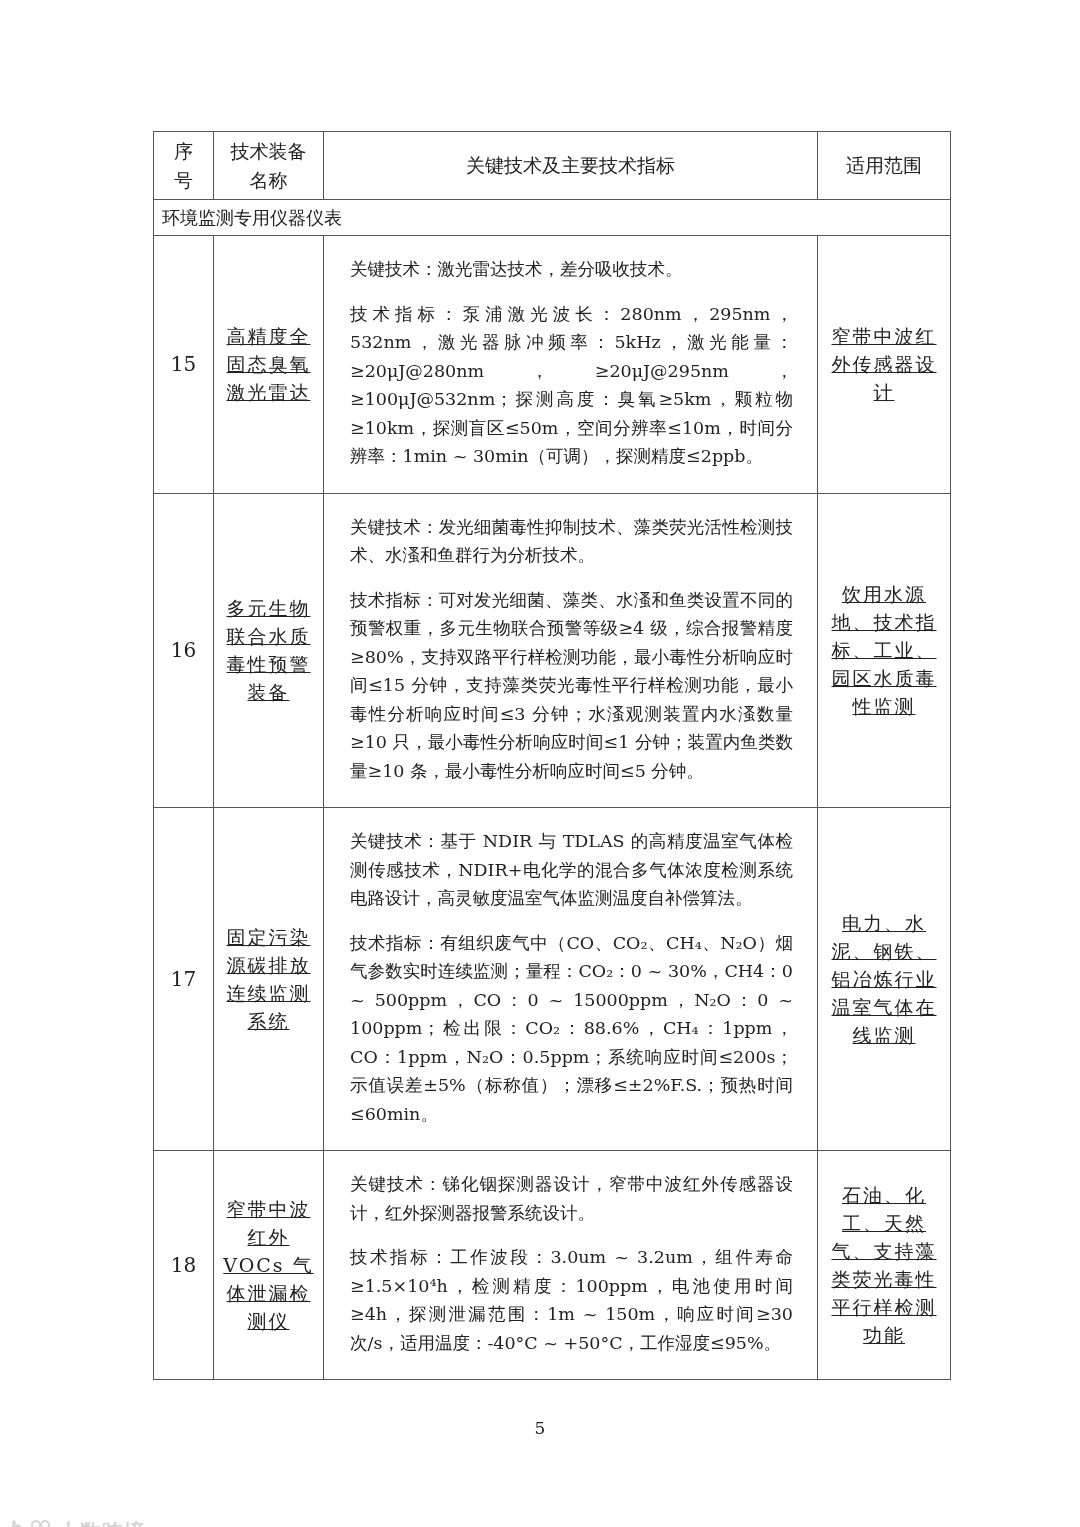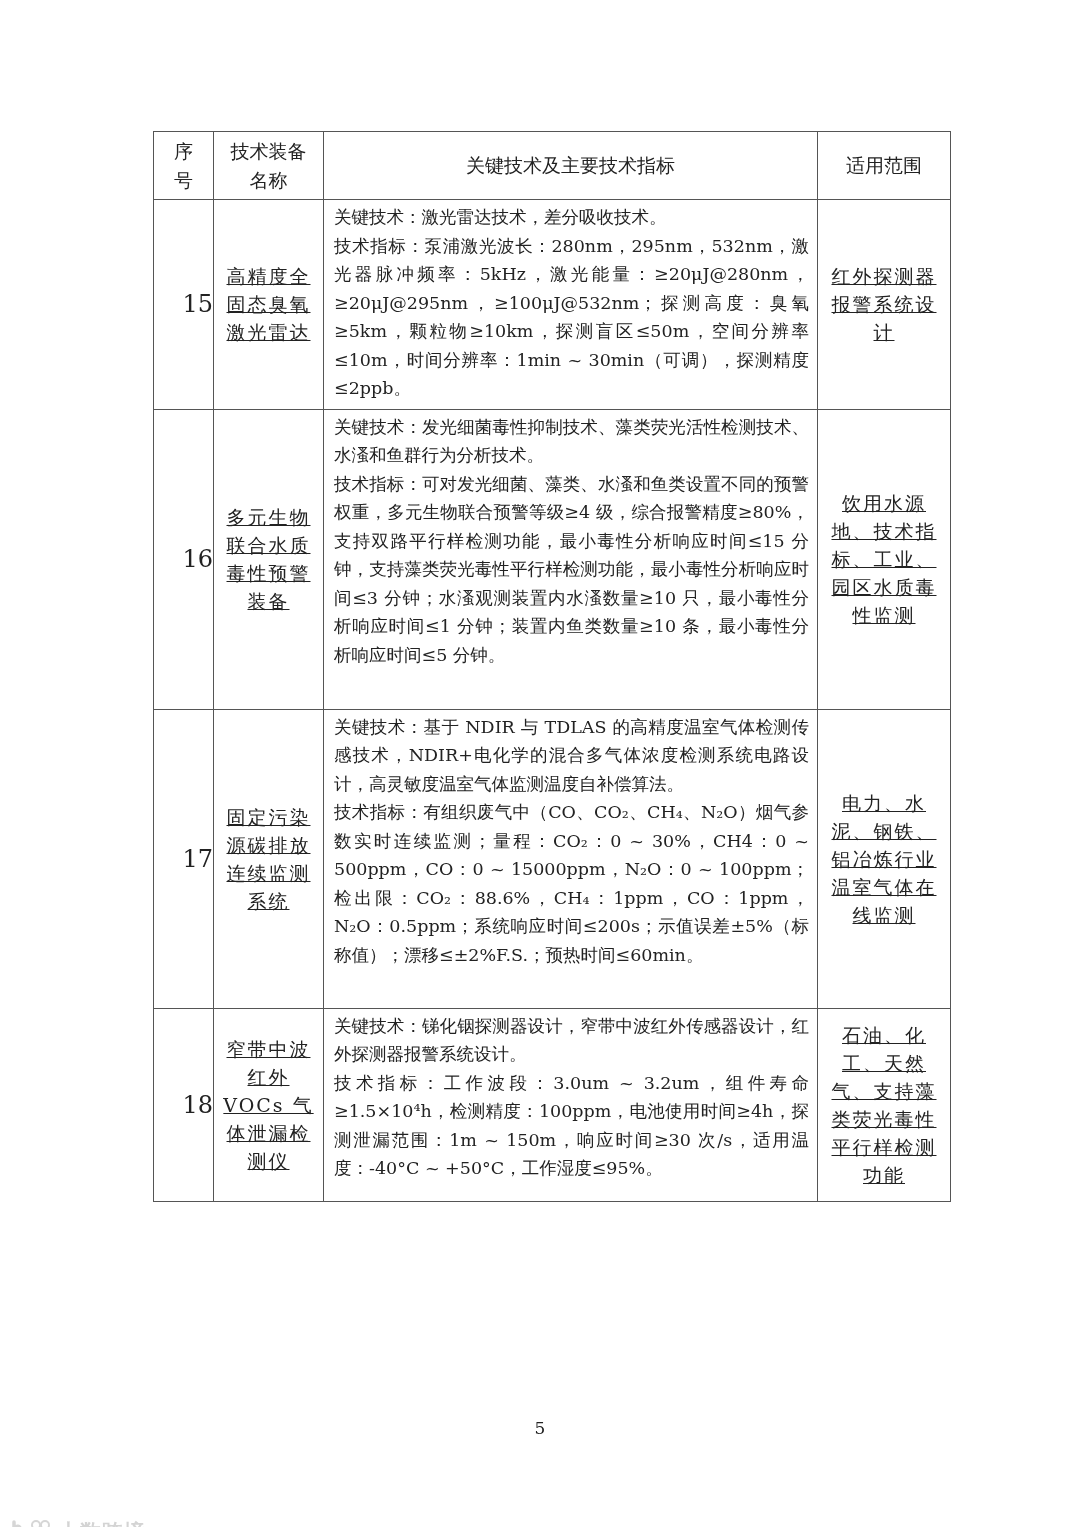--- a/index.html
+++ b/index.html
@@ -29,30 +29,30 @@
   .hdr-row { height: 68px; }
   .section-row { height: 36px; }
   .section-row td {
     font-family: "DejaVu Sans", "Liberation Sans", sans-serif;
     font-size: 18px; padding-left: 8px; text-align: left;
   }
   .col-no { width: 60px; }
   .col-name { width: 110px; }
   .col-spec { width: 494px; }
   .col-scope { width: 133px; }
-  .cell-no { text-align: right; font-size: 24px; }
+  .cell-no { text-align: center; font-size: 20px; }
   .cell-name, .cell-scope {
     text-align: center; font-size: 19px; line-height: 28px;
     padding: 0 6px !important; letter-spacing: 2px; text-decoration: underline;
   }
   .cell-spec {
     text-align: justify; font-size: 17.5px; line-height: 28.5px;
     padding: 3px 8px 6px 10px !important; vertical-align: top !important;
   }
-  .cell-spec p { margin: 0; }
+  .cell-spec p { margin: 16px; }
   .r15 { height: 198px; }
   .r16 { height: 300px; }
   .r17 { height: 299px; }
   .r18 { height: 193px; }
   .page-number {
     position: absolute; left: 0; width: 1080px; top: 1418px;
     text-align: center; font-size: 17px; color: #222;
   }
   .watermark {
     position: absolute; left: 10px; top: 1490px;
@@ -76,29 +76,32 @@
     <tr class="hdr-row">
       <th style="white-space:pre-line">序
 号</th>
       <th style="white-space:pre-line">技术装备
 名称</th>
       <th>关键技术及主要技术指标</th>
       <th>适用范围</th>
     </tr>
   </thead>
   <tbody>
+    <tr class="section-row">
+      <td colspan="4">环境监测专用仪器仪表</td>
+    </tr>
 
     <tr class="r15">
       <td class="cell-no">15</td>
       <td class="cell-name">高精度全固态臭氧激光雷达</td>
       <td class="cell-spec">
         <p>关键技术：激光雷达技术，差分吸收技术。</p>
         <p>技术指标：泵浦激光波长：280nm，295nm，532nm，激光器脉冲频率：5kHz，激光能量：≥20μJ@280nm，≥20μJ@295nm，≥100μJ@532nm；探测高度：臭氧≥5km，颗粒物≥10km，探测盲区≤50m，空间分辨率≤10m，时间分辨率：1min ~ 30min（可调），探测精度≤2ppb。</p>
       </td>
-      <td class="cell-scope">红外探测器报警系统设计</td>
+      <td class="cell-scope">窄带中波红外传感器设计</td>
     </tr>
 
     <tr class="r16">
       <td class="cell-no">16</td>
       <td class="cell-name">多元生物联合水质毒性预警装备</td>
       <td class="cell-spec">
         <p>关键技术：发光细菌毒性抑制技术、藻类荧光活性检测技术、水溞和鱼群行为分析技术。</p>
         <p>技术指标：可对发光细菌、藻类、水溞和鱼类设置不同的预警权重，多元生物联合预警等级≥4 级，综合报警精度≥80%，支持双路平行样检测功能，最小毒性分析响应时间≤15 分钟，支持藻类荧光毒性平行样检测功能，最小毒性分析响应时间≤3 分钟；水溞观测装置内水溞数量≥10 只，最小毒性分析响应时间≤1 分钟；装置内鱼类数量≥10 条，最小毒性分析响应时间≤5 分钟。</p>
       </td>
       <td class="cell-scope">饮用水源地、技术指标、工业、园区水质毒性监测</td>

